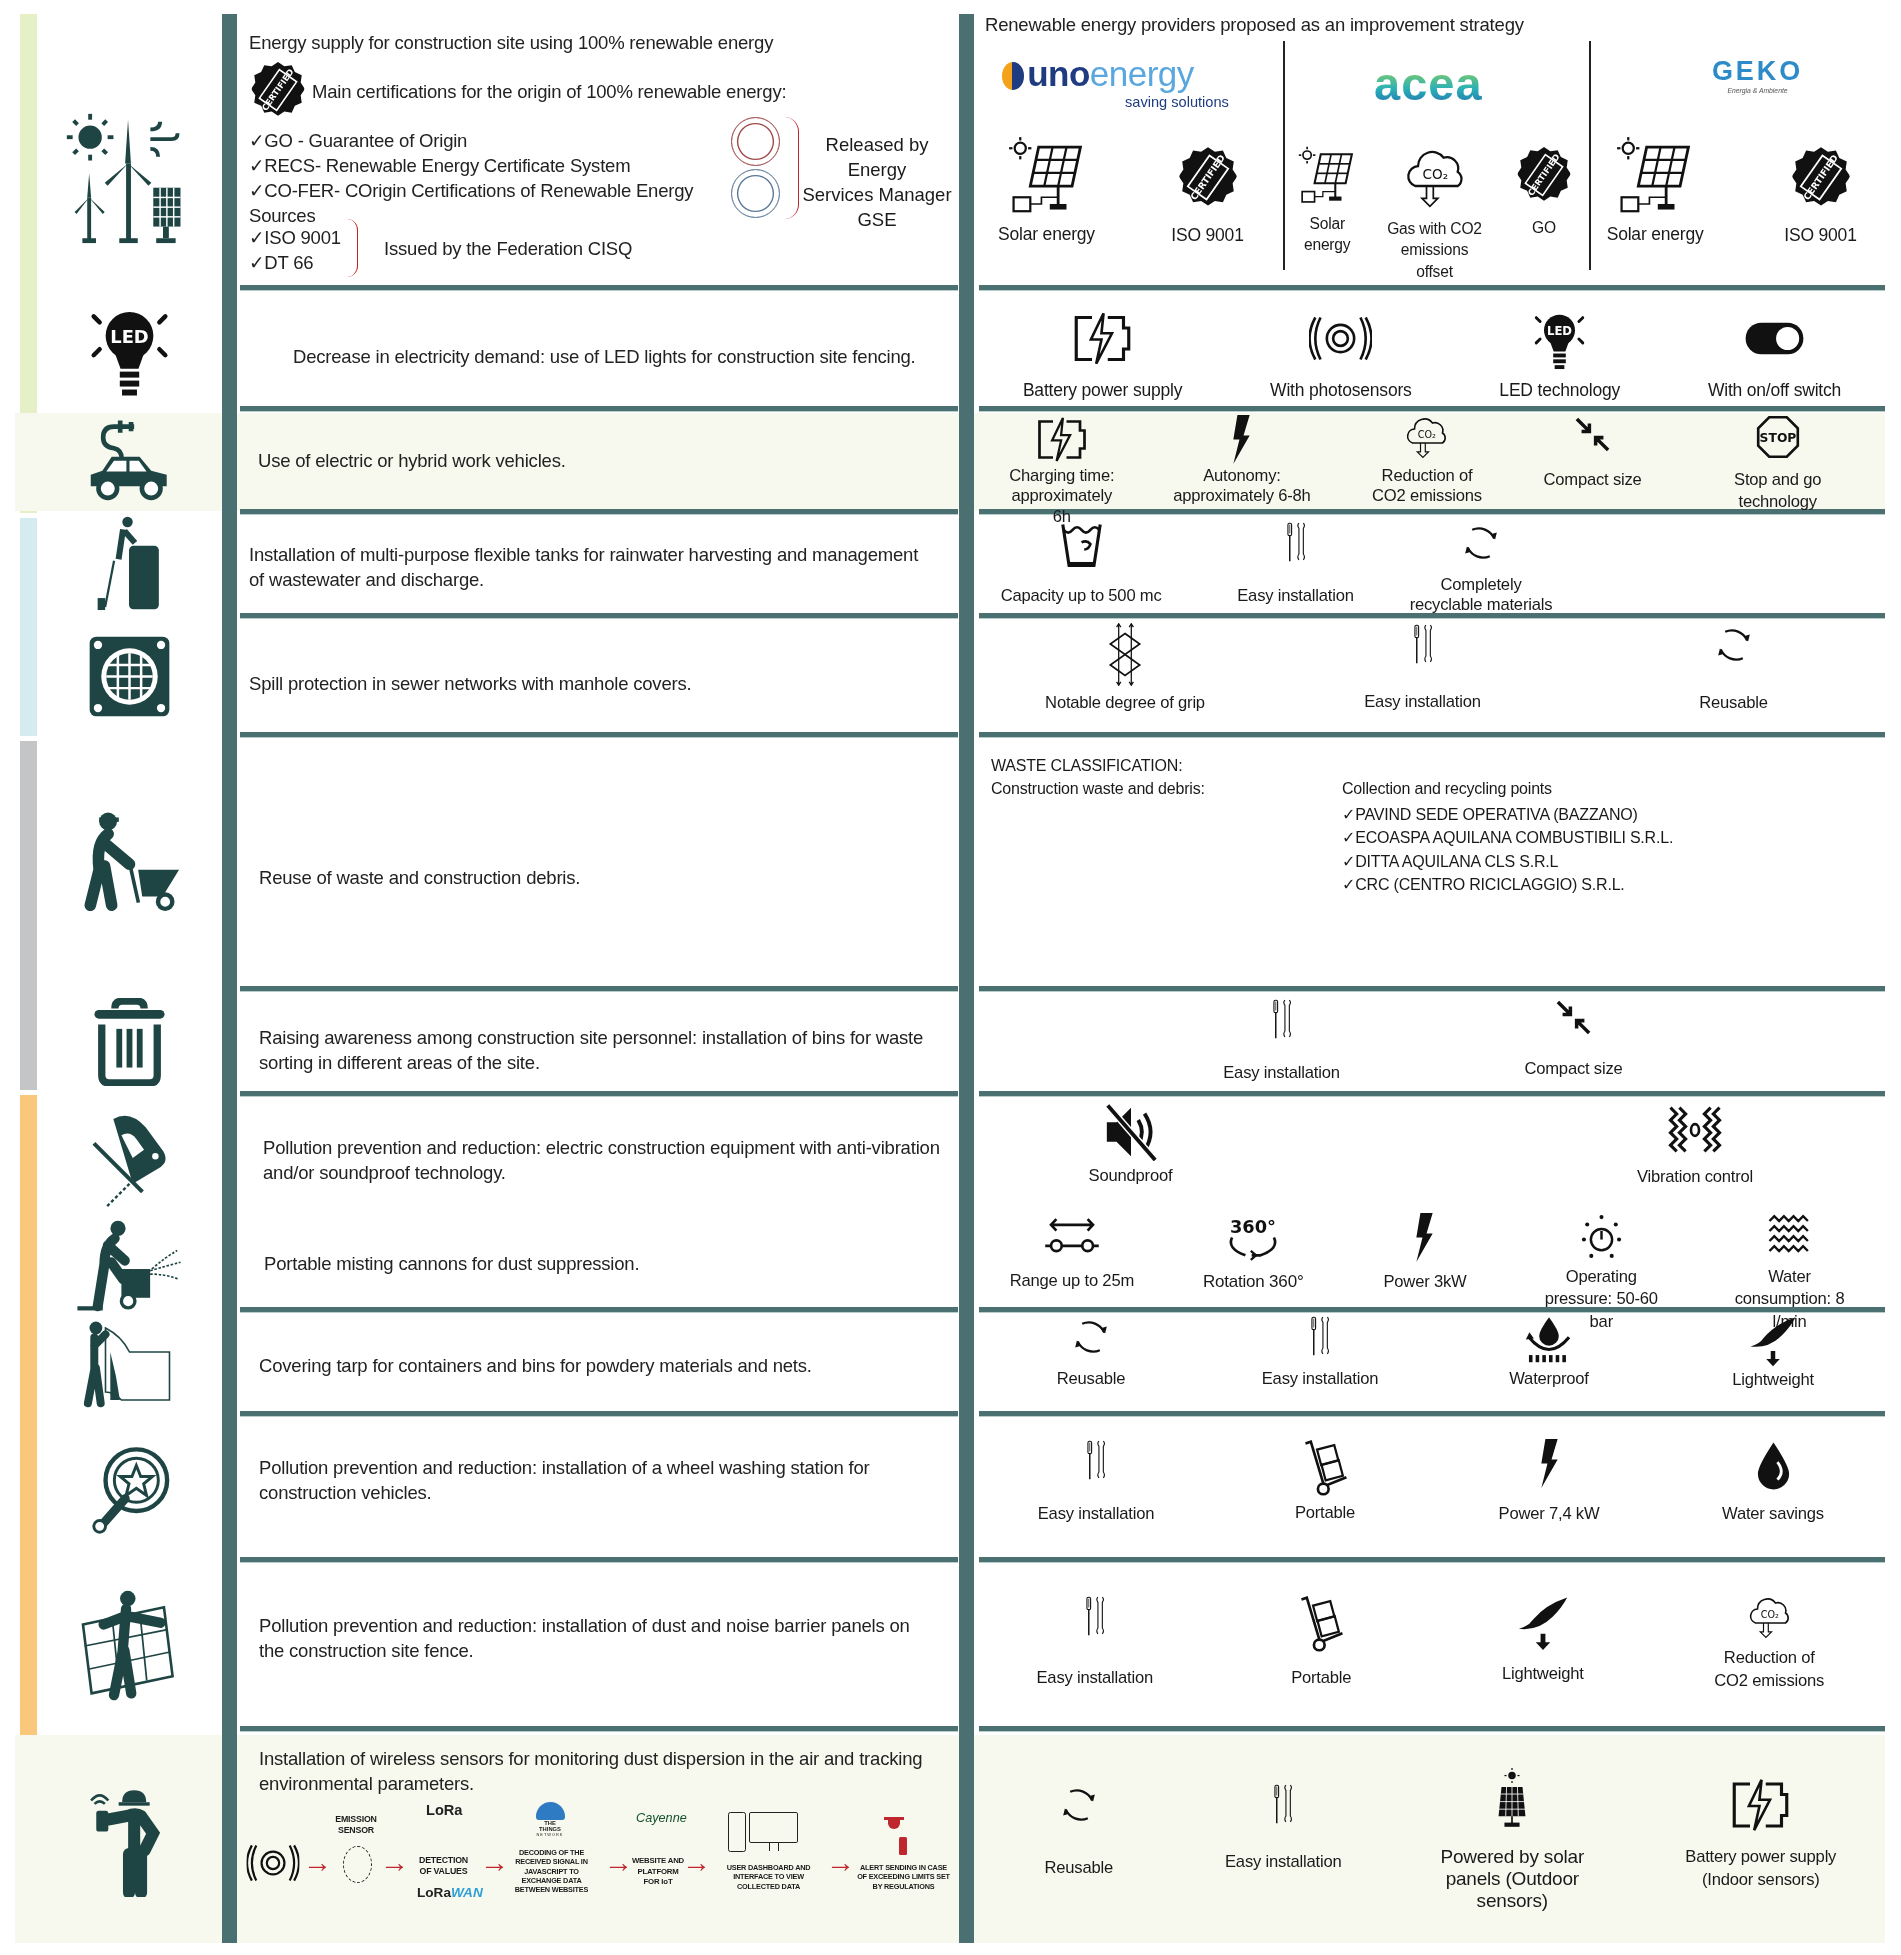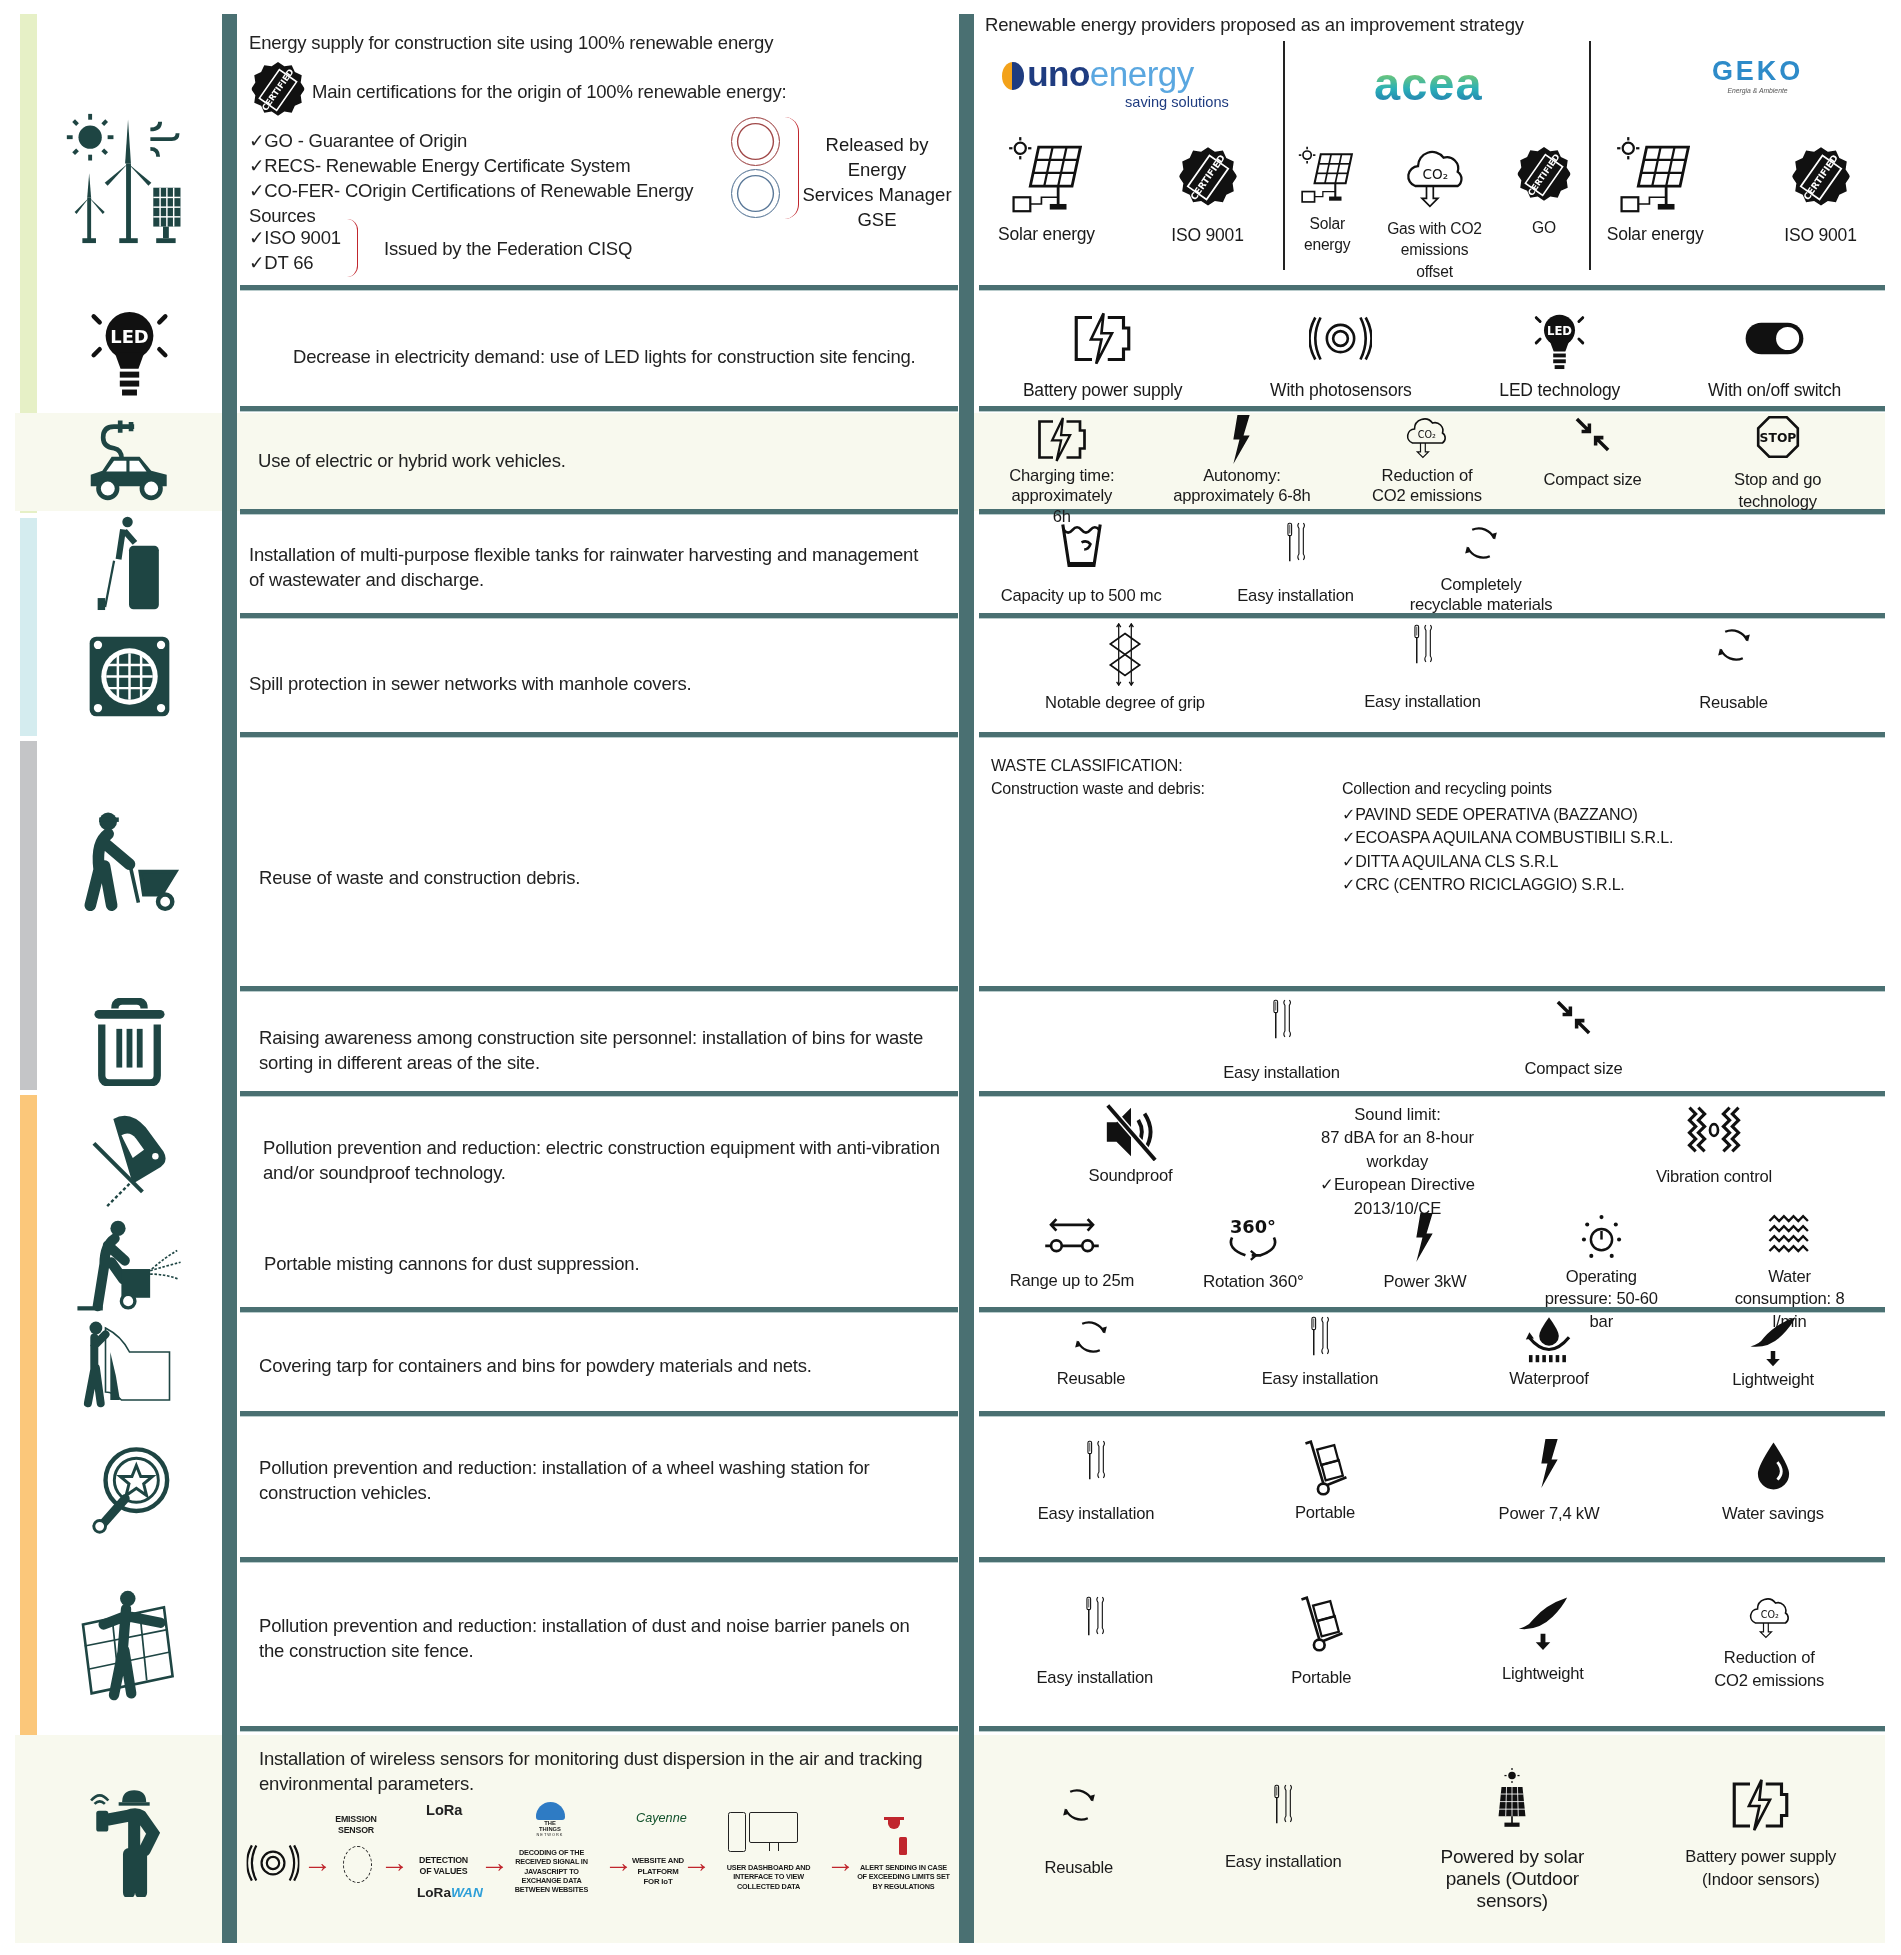--- a/index.html
+++ b/index.html
@@ -684,29 +684,21 @@
     </div>
 </div>
 
 <div class="abs" style="left:979px;top:1103px;width:906px;height:97px;">
   <div class="abs feat" style="left:93px;width:117px;">
       <svg viewBox="0 0 120 120" style="width:58px;height:58px;margin-bottom:3.9px;">
         <use href="#i-mute"></use>
       </svg>
       <div class="lbl" style="font-size:16.6px;">Soundproof</div>
     </div>
-  <div class="abs" style="left:321px;top:0;width:195px;text-align:center;font-size:16.6px;line-height:23.4px;">
-    <div>Sound limit:</div>
-    <div>87 dBA for an 8-hour</div>
-    <div>workday</div>
-    <ul class="check-list">
-        <li>European Directive 2013/10/CE</li>
-      </ul>
-  </div>
-  <div class="abs feat" style="left:667px;width:136px;">
+  <div class="abs feat" style="left:648px;width:136px;">
       <svg viewBox="0 0 130 110" style="width:58px;height:54px;margin-bottom:8.8px;">
         <use href="#i-vib"></use>
       </svg>
       <div class="lbl" style="font-size:16.6px;">Vibration control</div>
     </div>
 </div>
 
 <div class="feat-row" style="top:1213px;">
   <div class="feat" style="width:136px;">
       <svg viewBox="0 0 130 100" style="width:58px;height:46px;margin-bottom:10.7px;">

